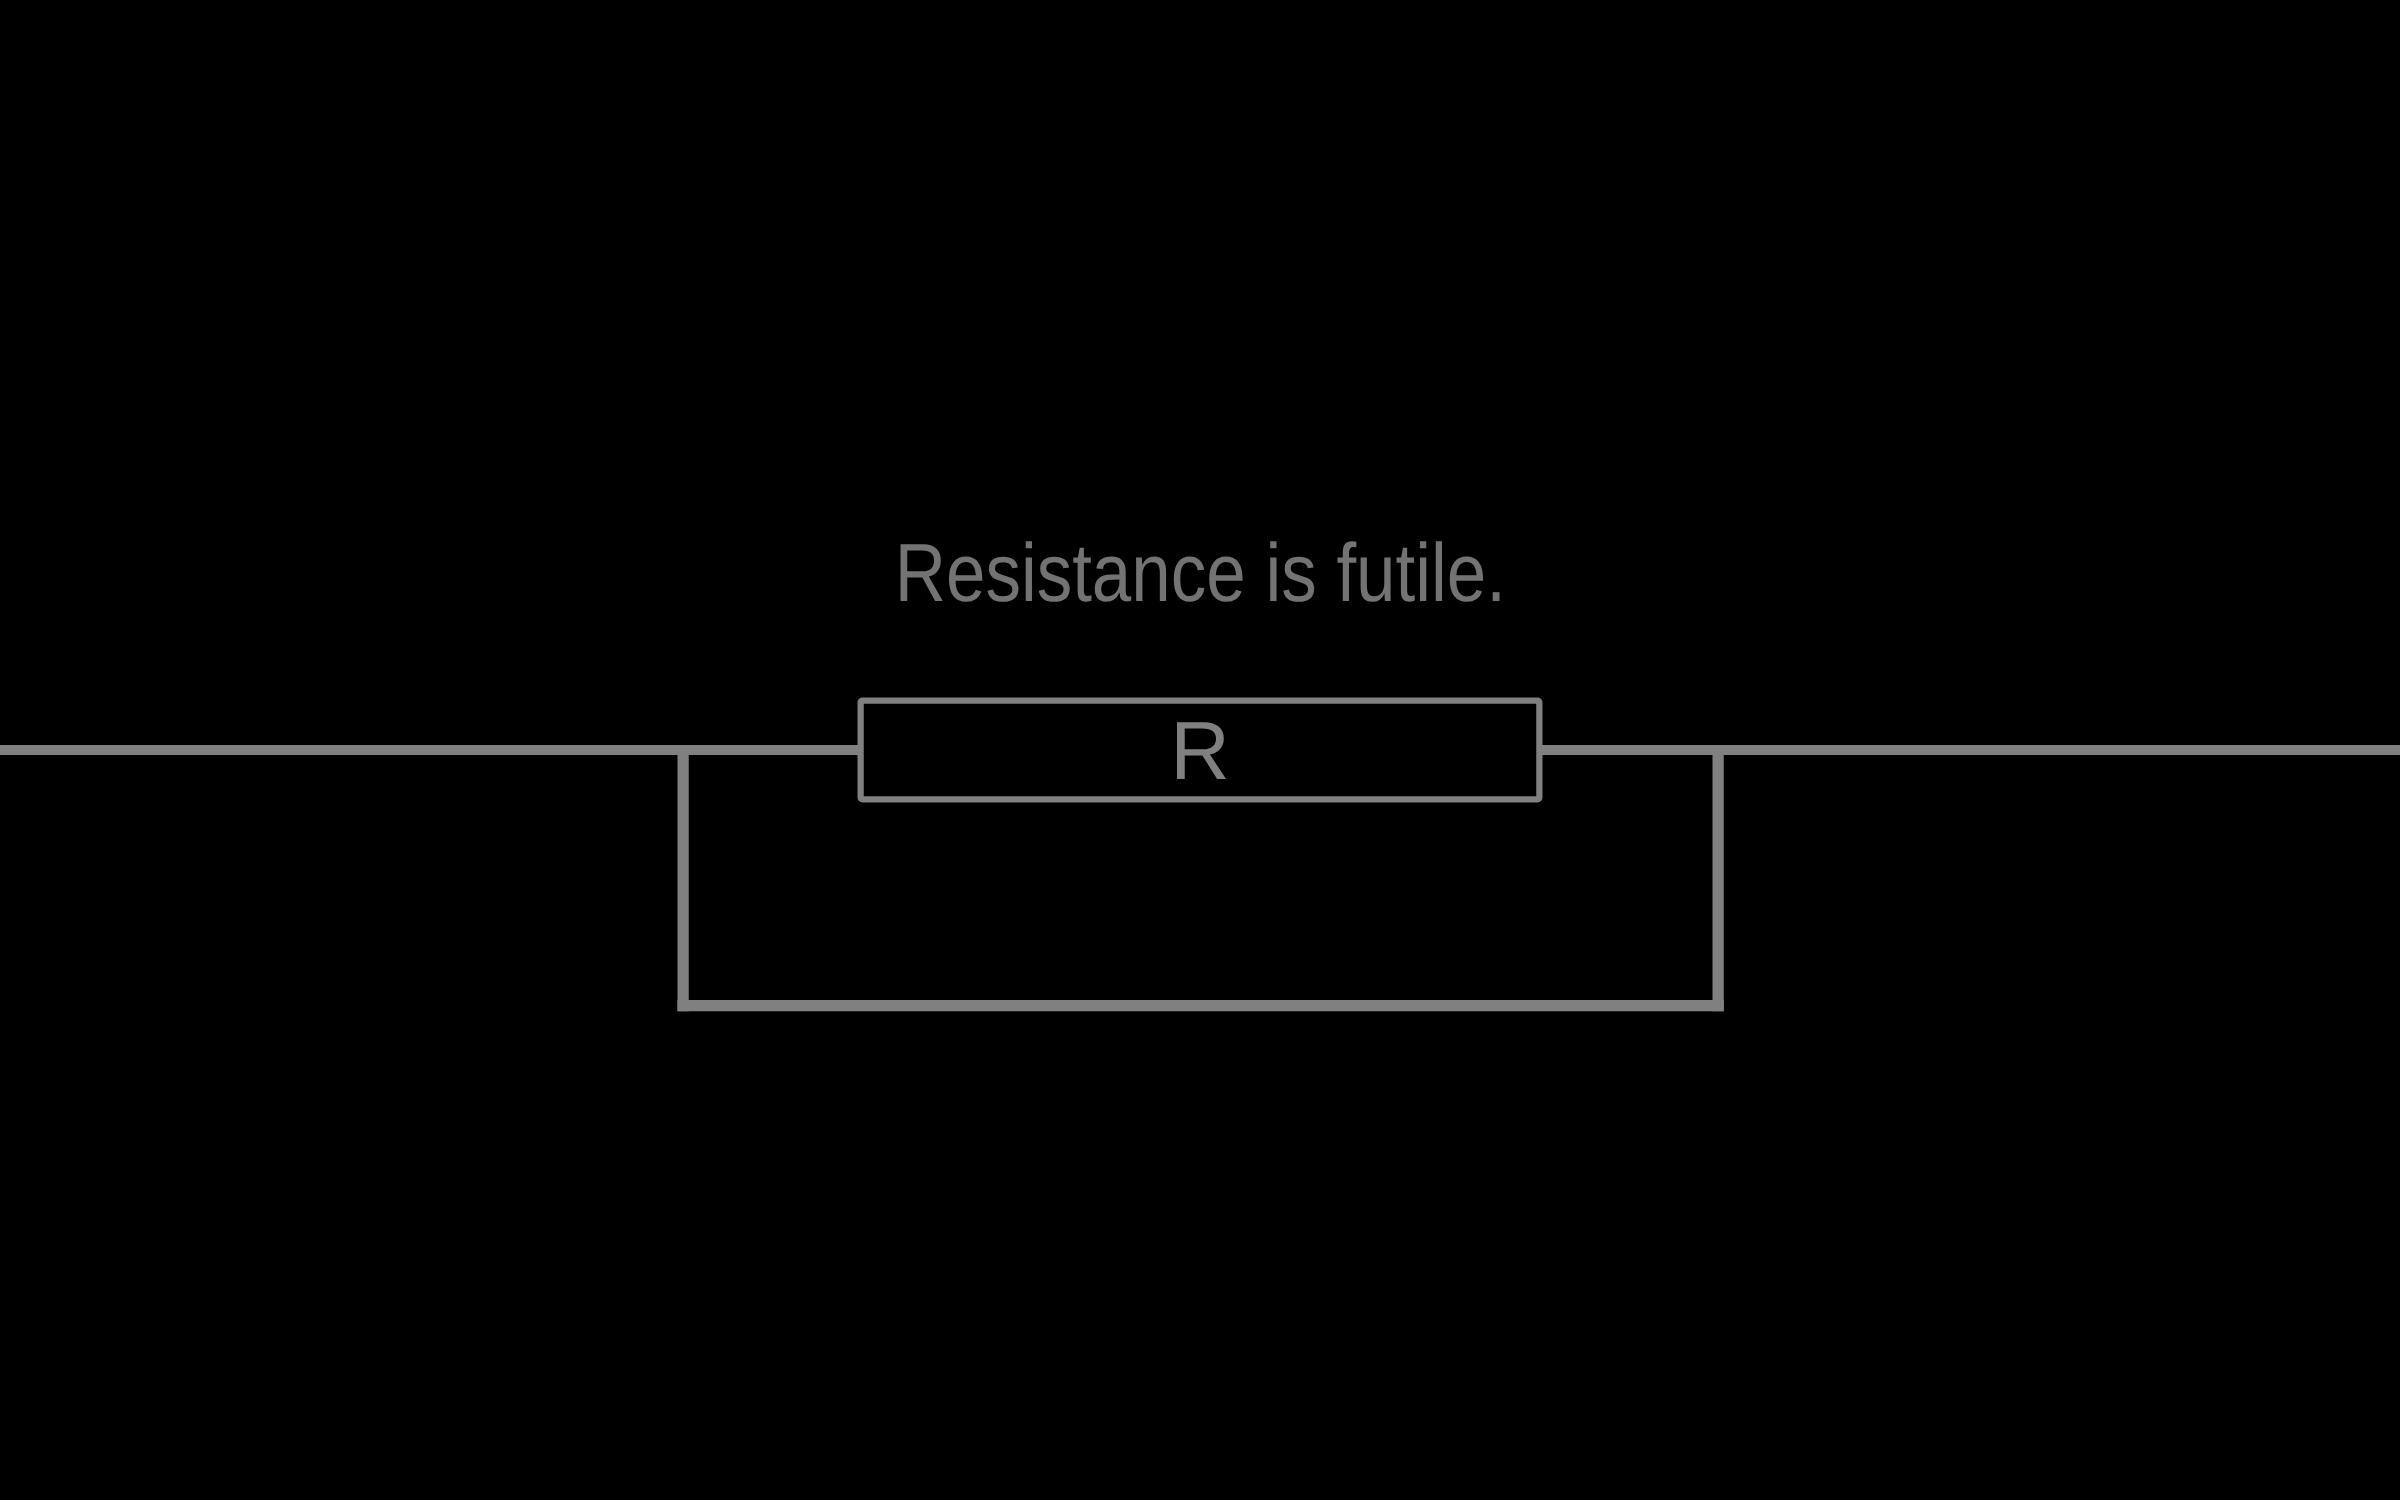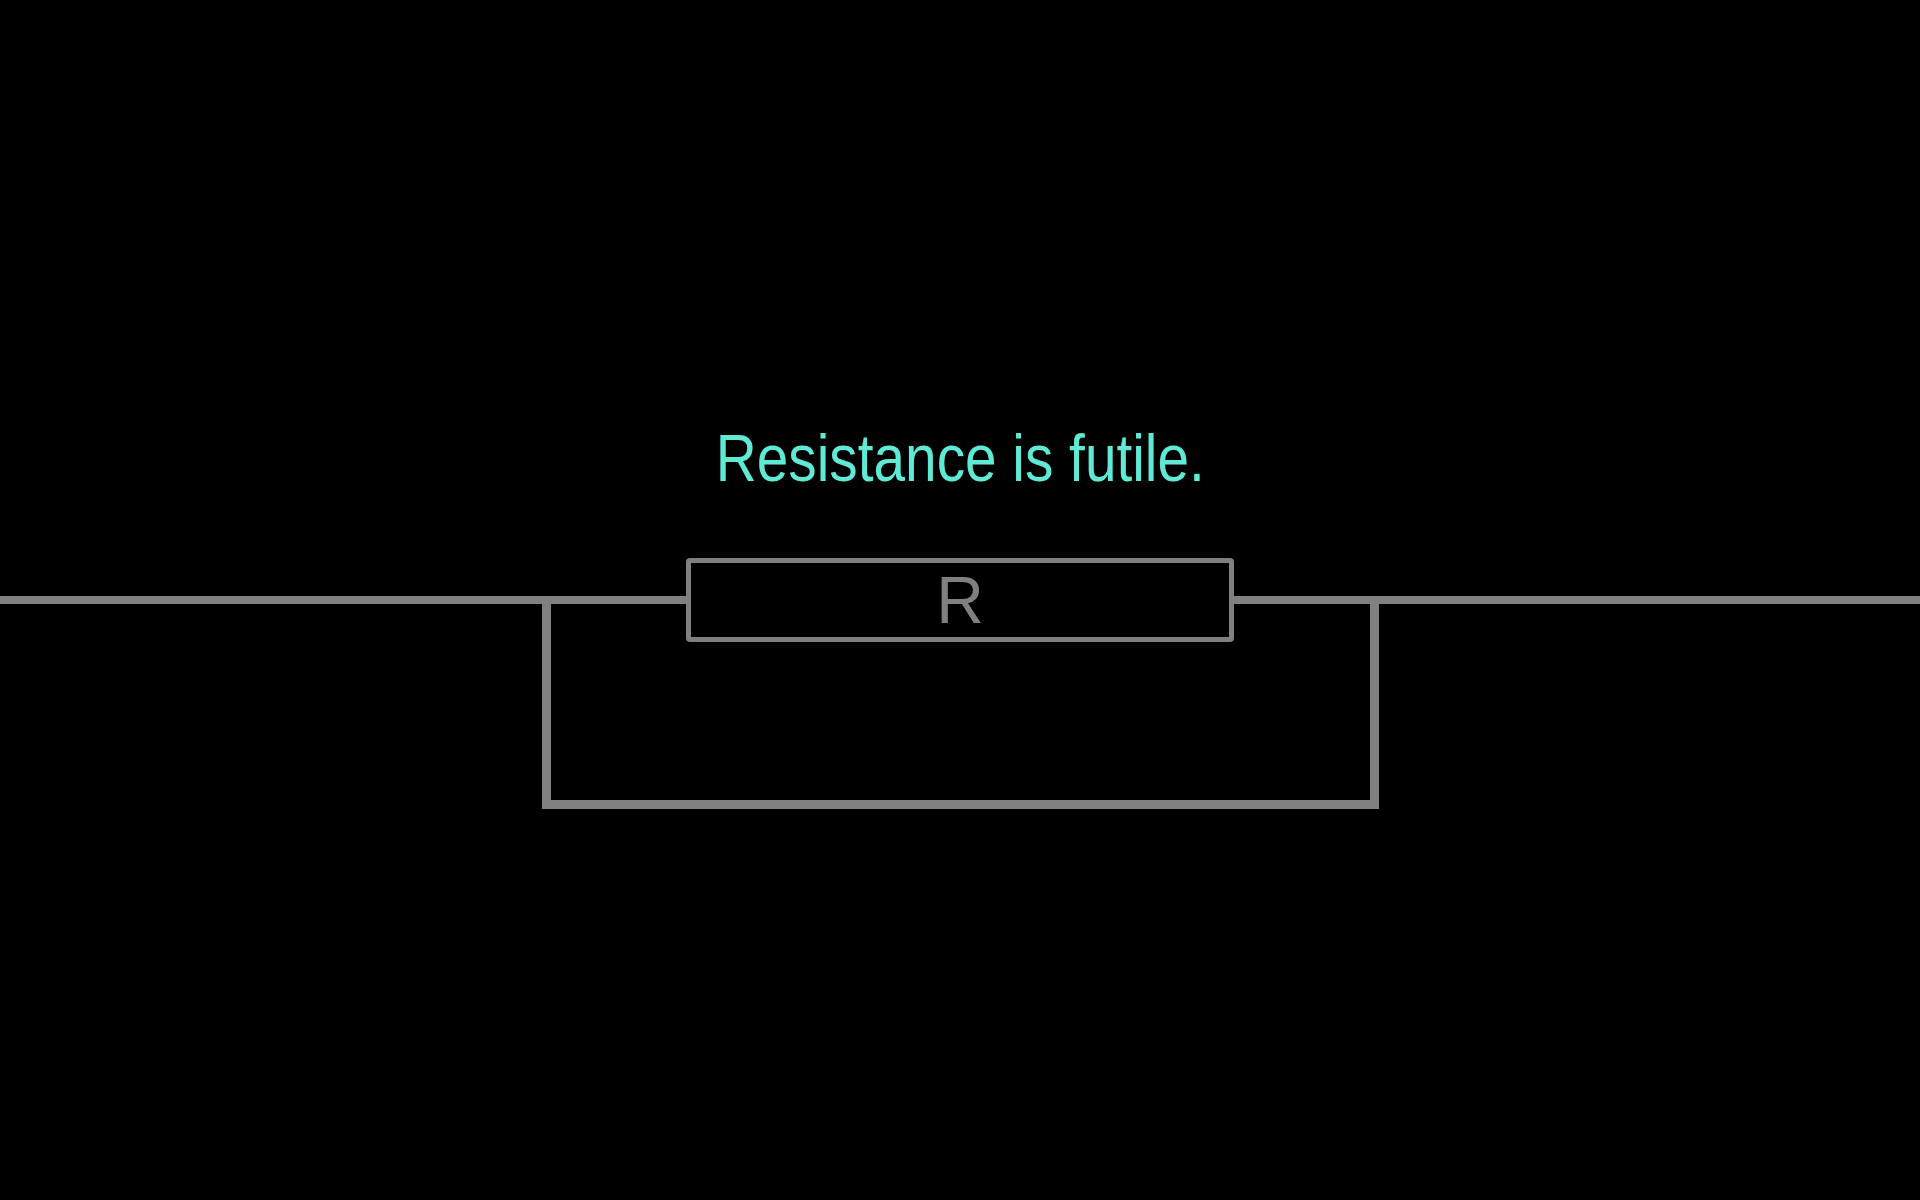--- a/index.html
+++ b/index.html
@@ -18,21 +18,21 @@
     }
     .tagline {
       position: absolute;
       left: 0;
       width: 1920px;
       top: 418px;
       text-align: center;
       font-family: "Liberation Sans", sans-serif;
       font-size: 66px;
       line-height: 80px;
-      color: #5eead4;
+      color: #737373;
       white-space: nowrap;
     }
     .tagline span {
       display: inline-block;
       transform: scaleX(0.86);
       transform-origin: center;
     }
     .wire {
       position: absolute;
       background: #808080;

